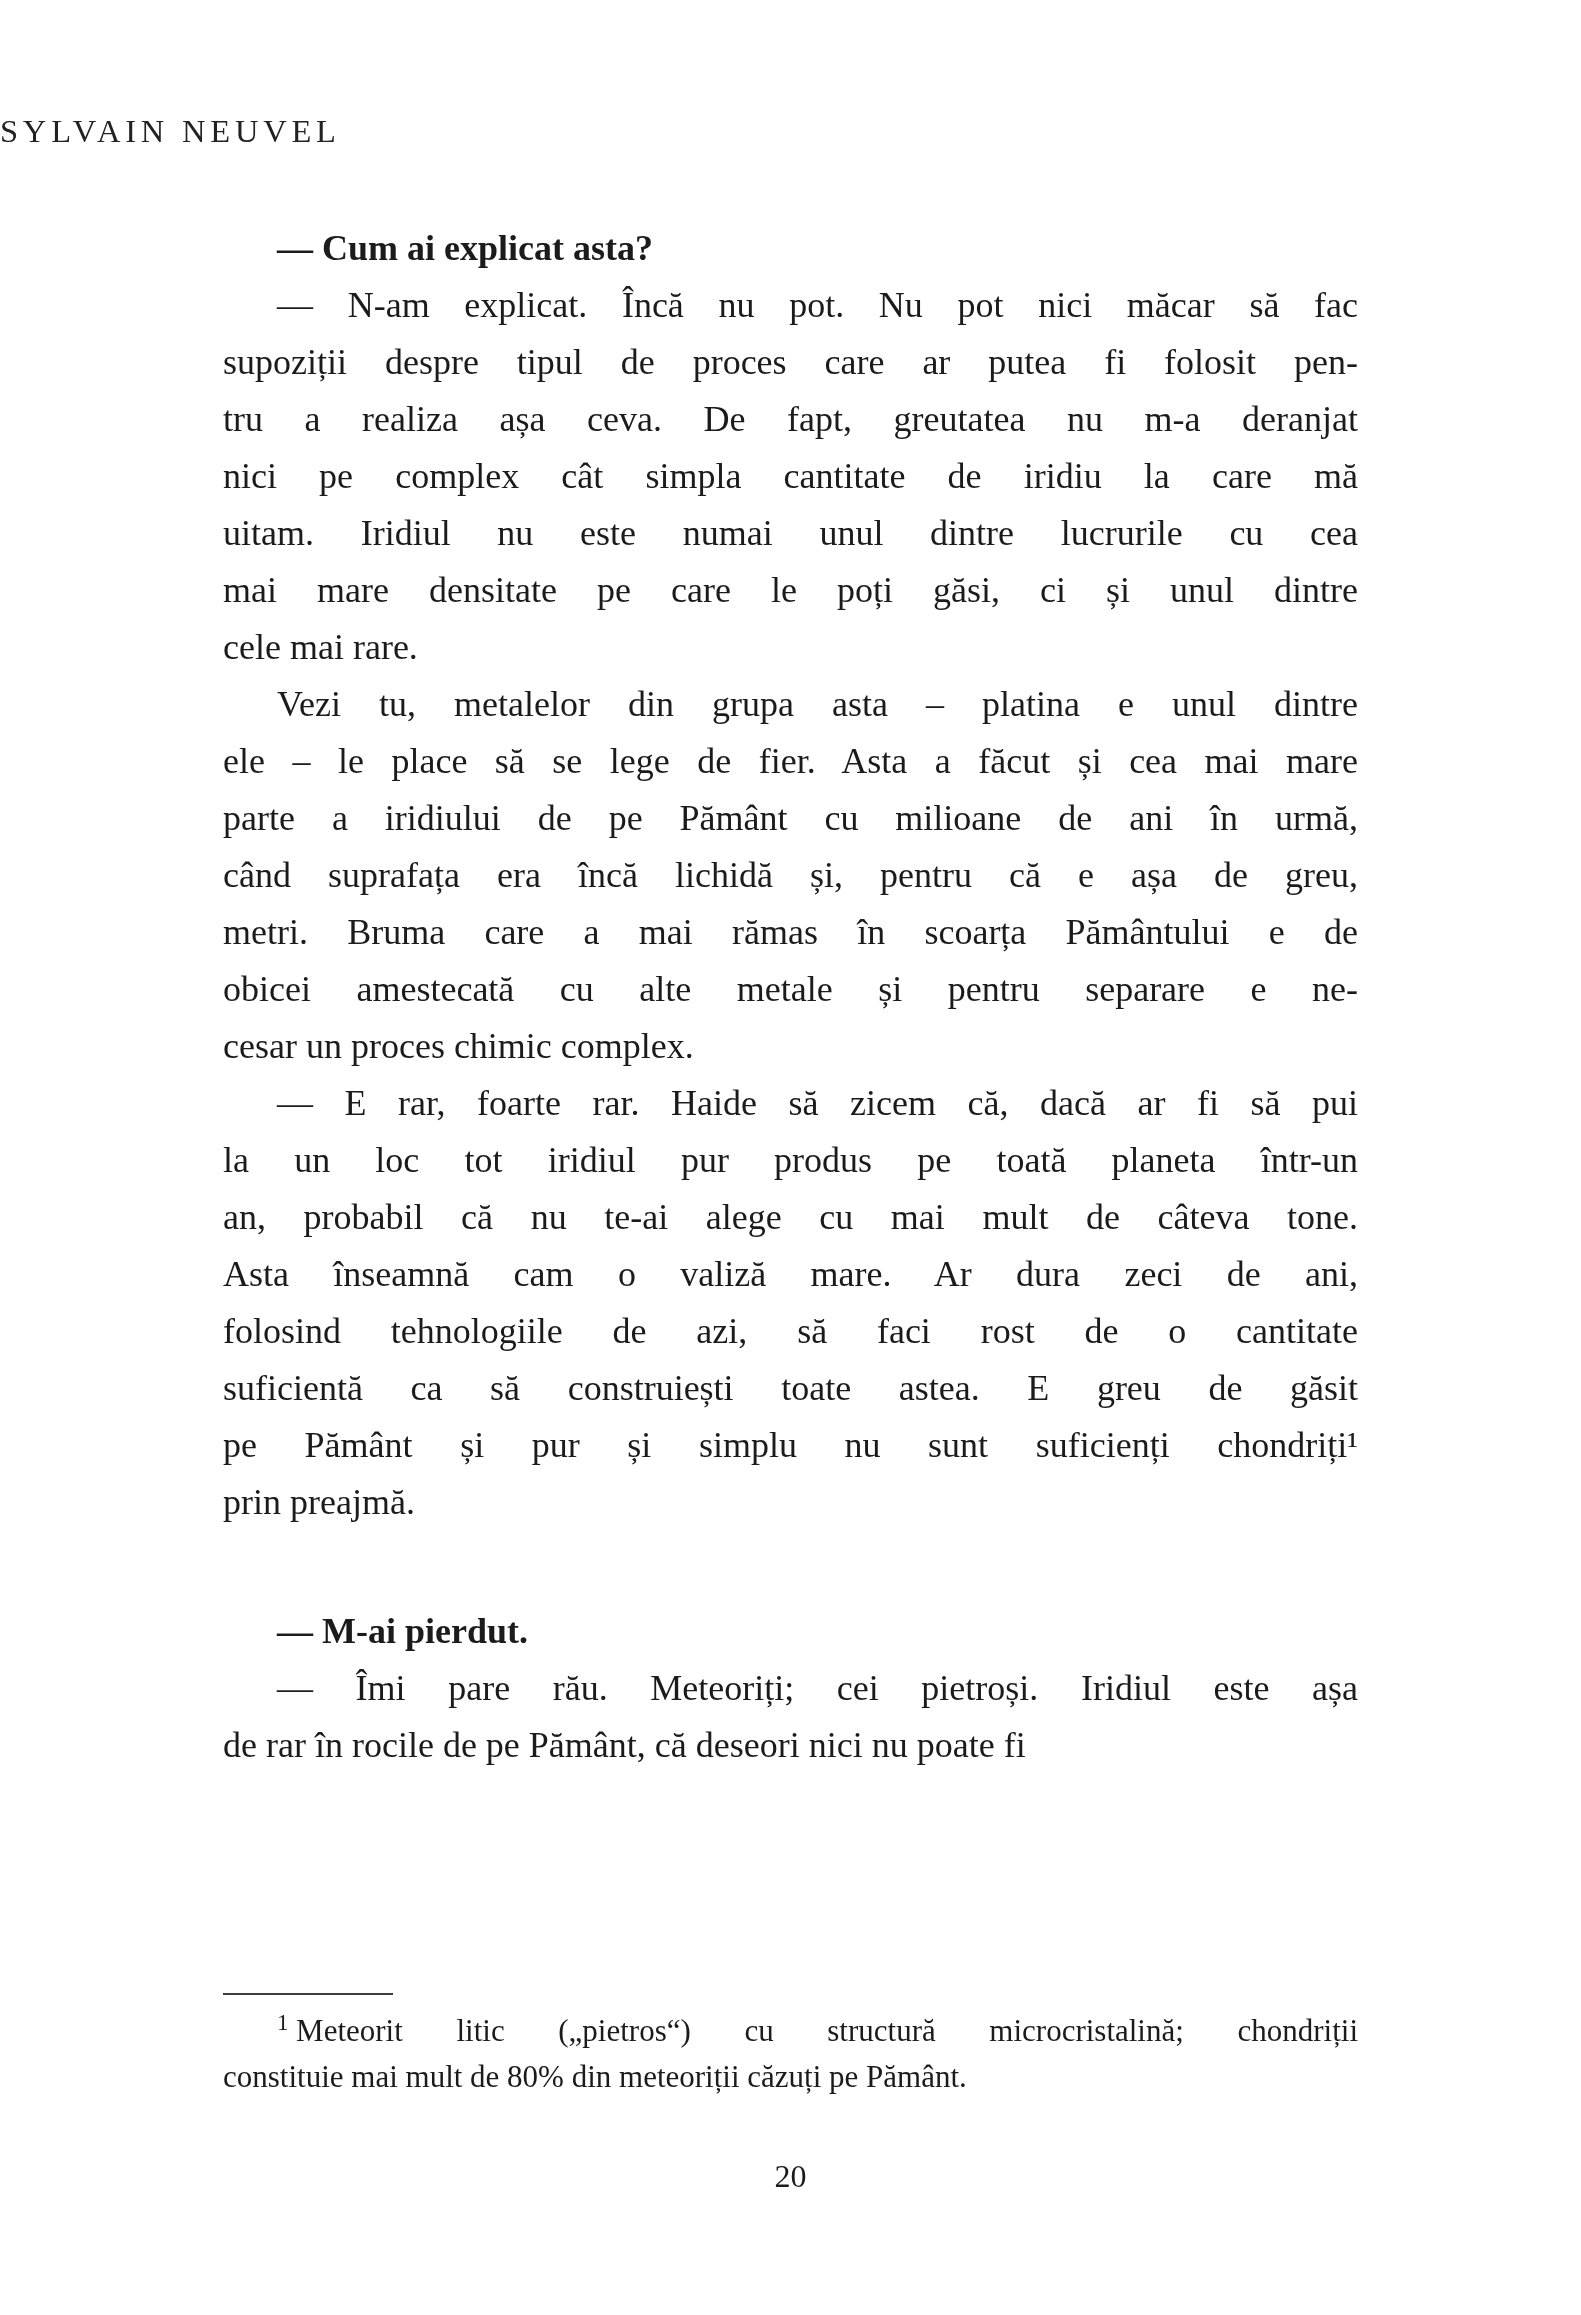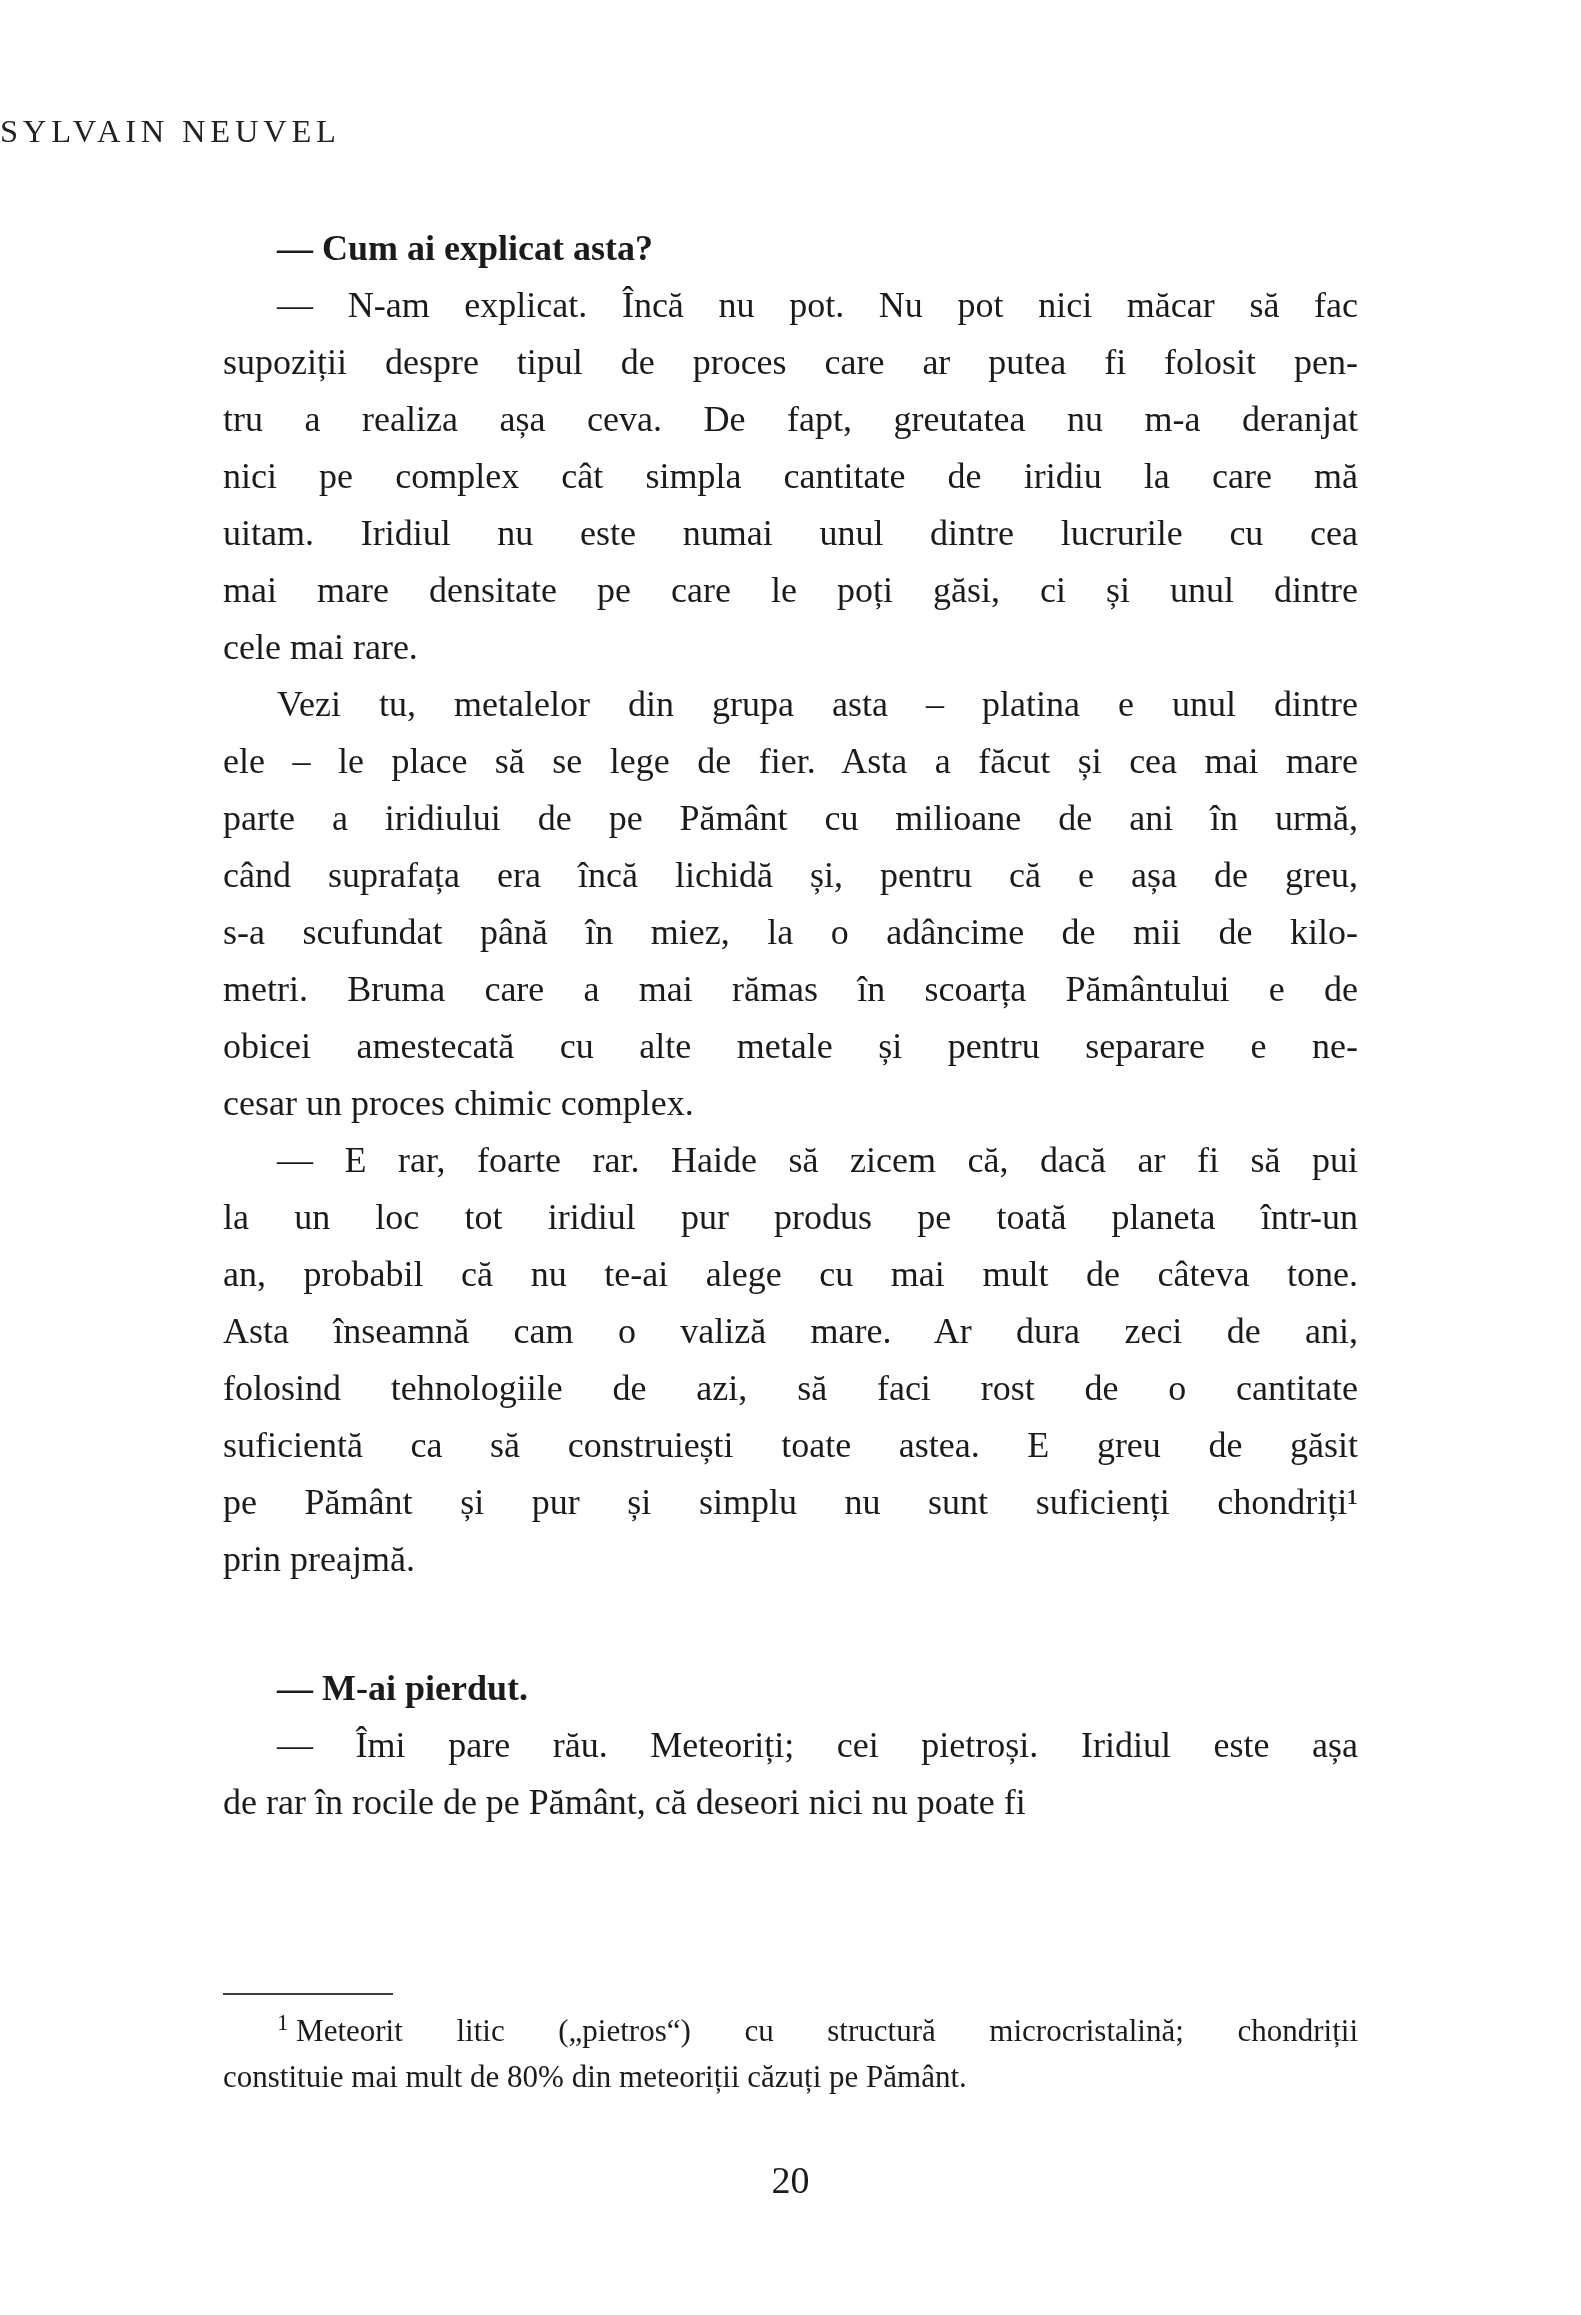--- a/index.html
+++ b/index.html
@@ -71,21 +71,21 @@
     vertical-align: super;
     line-height: 0;
     margin-right: 7.6px;
   }
   .page-number {
     position: absolute;
     top: 2158px;
     left: 0;
     width: 100%;
     text-align: center;
-    font-size: 38px;
+    font-size: 32px;
   }
 </style>
 </head>
 <body>
 
 <div class="page" style="background: rgb(255, 255, 255); color: rgb(27, 27, 27);">
 
   <div class="running-header">SYLVAIN NEUVEL</div>
 
   <div class="text-block" id="text-block">
@@ -94,21 +94,20 @@
       <div class="line">supoziții despre tipul de proces care ar putea fi folosit pen-</div>
       <div class="line">tru a realiza așa ceva. De fapt, greutatea nu m-a deranjat</div>
       <div class="line">nici pe complex cât simpla cantitate de iridiu la care mă</div>
       <div class="line">uitam. Iridiul nu este numai unul dintre lucrurile cu cea</div>
       <div class="line">mai mare densitate pe care le poți găsi, ci și unul dintre</div>
       <div class="line last">cele mai rare.</div>
       <div class="line first">Vezi tu, metalelor din grupa asta – platina e unul dintre</div>
       <div class="line">ele – le place să se lege de fier. Asta a făcut și cea mai mare</div>
       <div class="line">parte a iridiului de pe Pământ cu milioane de ani în urmă,</div>
       <div class="line">când suprafața era încă lichidă și, pentru că e așa de greu,</div>
-      <div class="line">s-a scufundat până în miez, la o adâncime de mii de kilo-</div>
       <div class="line">metri. Bruma care a mai rămas în scoarța Pământului e de</div>
       <div class="line">obicei amestecată cu alte metale și pentru separare e ne-</div>
       <div class="line last">cesar un proces chimic complex.</div>
       <div class="line first">— E rar, foarte rar. Haide să zicem că, dacă ar fi să pui</div>
       <div class="line">la un loc tot iridiul pur produs pe toată planeta într-un</div>
       <div class="line">an, probabil că nu te-ai alege cu mai mult de câteva tone.</div>
       <div class="line">Asta înseamnă cam o valiză mare. Ar dura zeci de ani,</div>
       <div class="line">folosind tehnologiile de azi, să faci rost de o cantitate</div>
       <div class="line">suficientă ca să construiești toate astea. E greu de găsit</div>
       <div class="line">pe Pământ și pur și simplu nu sunt suficienți chondriți¹</div>

